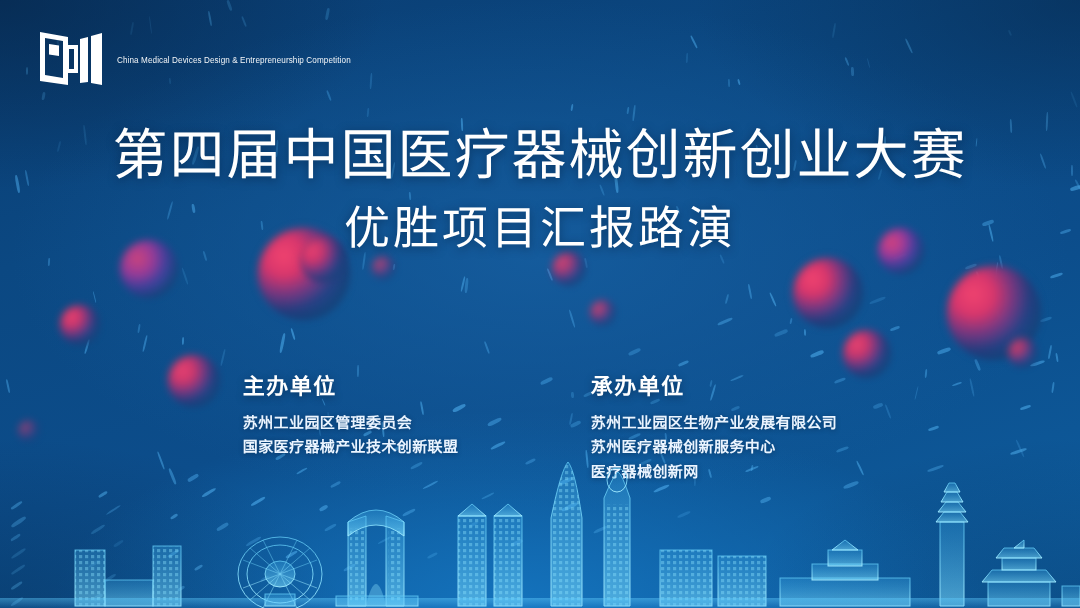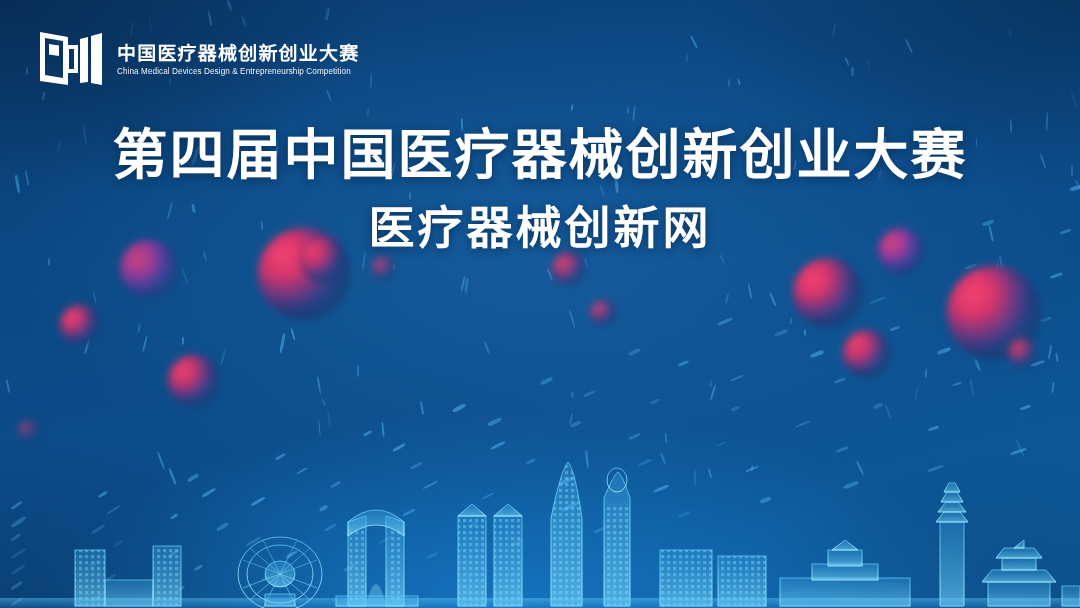--- a/index.html
+++ b/index.html
@@ -55,21 +55,21 @@
     font-family:"Liberation Sans","DejaVu Sans",sans-serif;
   }
   .logo-en{
     font-size:8.4px;color:#ffffff;letter-spacing:.1px;white-space:nowrap;
     line-height:1.1;transform:scaleX(.97);transform-origin:left center;opacity:.95;
   }
 
   
   .title-wrap{position:absolute;left:0;right:0;top:128px;text-align:center;}
   .title-1,.title-2{
-    color:#ffffff;font-weight:700;line-height:1;
+    color:#ffffff;font-weight:400;line-height:1;
     text-shadow:0 2px 10px rgba(3,26,54,.55);
     font-family:"Liberation Sans","DejaVu Sans",sans-serif;
   }
   .title-1{font-size:55px;letter-spacing:2px;}
   .title-2{font-size:46px;letter-spacing:3px;margin-top:22px;}
 
   .date-line{
     position:absolute;left:0;right:0;top:302px;text-align:center;
     color:#ffffff;font-size:25px;font-weight:700;letter-spacing:.6px;
     text-shadow:0 2px 8px rgba(3,26,54,.5);
@@ -383,31 +383,43 @@
 
         <path d="M11 16 L21 17.6 L21 28 L11 26.6 Z"></path>
 
         <path d="M27 17 L40 17 L40 45 L27 45 Z M31 21 L31 41 L36 41 L36 21 Z"></path>
 
         <path d="M42 11 L50 9 L50 54 L42 55 Z"></path>
         <path d="M53 8 L64 5 L64 57 L53 55 Z"></path>
       </g>
     </svg>
     <div class="logo-text">
-      <div class="logo-cn">中国医疗器械创新创业大赛</div>
       <div class="logo-en">China Medical Devices Design &amp; Entrepreneurship Competition</div>
     </div>
   </div>
 
   <div class="title-wrap">
     <div class="title-1">第四届中国医疗器械创新创业大赛</div>
-    <div class="title-2">医疗器械创新网</div>
+    <div class="title-2">优胜项目汇报路演</div>
   </div>
 
 
+  <div class="orgs" id="orgs">
+      <div class="org-col">
+        <div class="org-head">主办单位</div>
+        <div class="org-line">苏州工业园区管理委员会</div>
+        <div class="org-line">国家医疗器械产业技术创新联盟</div>
+      </div>
+      <div class="org-col">
+        <div class="org-head">承办单位</div>
+        <div class="org-line">苏州工业园区生物产业发展有限公司</div>
+        <div class="org-line">苏州医疗器械创新服务中心</div>
+        <div class="org-line">医疗器械创新网</div>
+      </div>
+    </div>
 
   <div class="skyline">
     <svg viewBox="0 0 1080 150" preserveAspectRatio="none" width="1080" height="150">
       <defs>
         <linearGradient id="bldgFill" x1="0" y1="0" x2="0" y2="1">
           <stop offset="0%" stop-color="#3aa9e8" stop-opacity=".30"></stop>
           <stop offset="100%" stop-color="#7fe0ff" stop-opacity=".55"></stop>
         </linearGradient>
         <linearGradient id="strokeGrad" x1="0" y1="0" x2="0" y2="1">
           <stop offset="0%" stop-color="#63cdf8" stop-opacity=".75"></stop>

